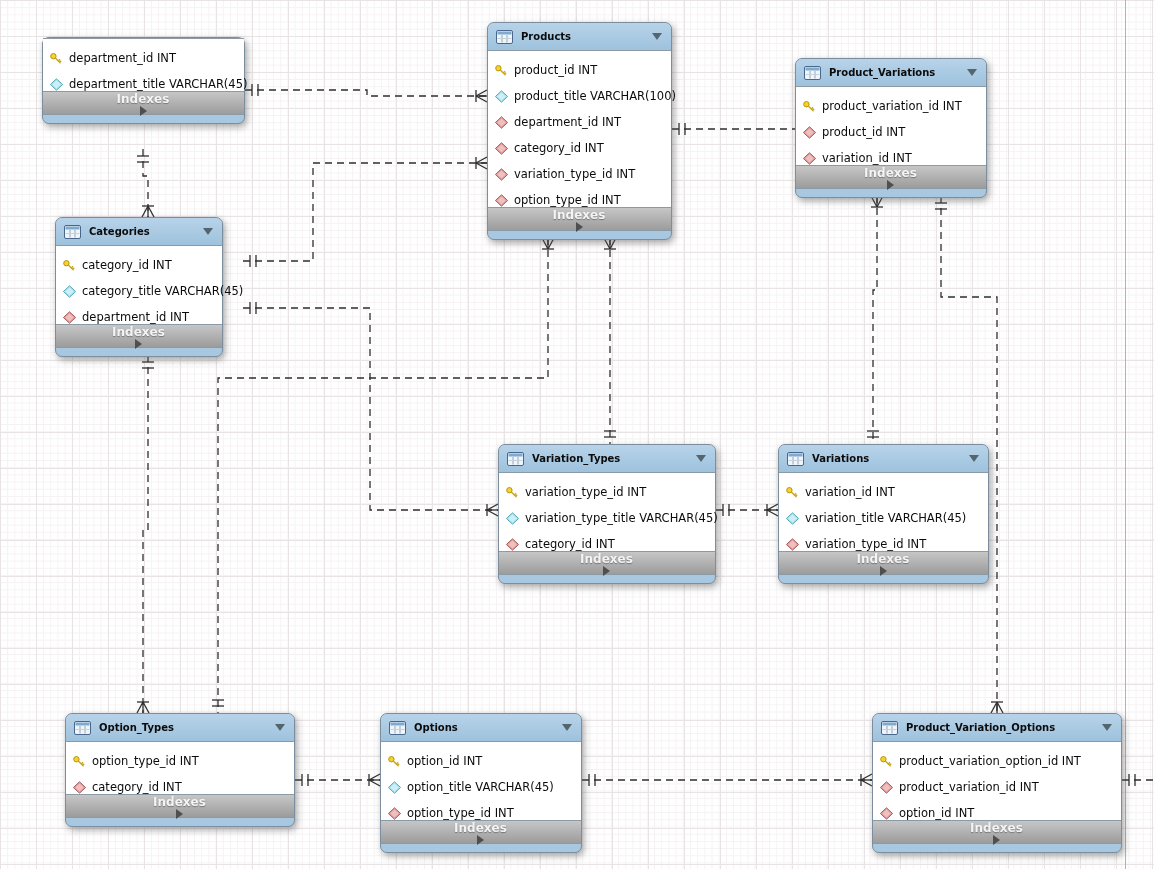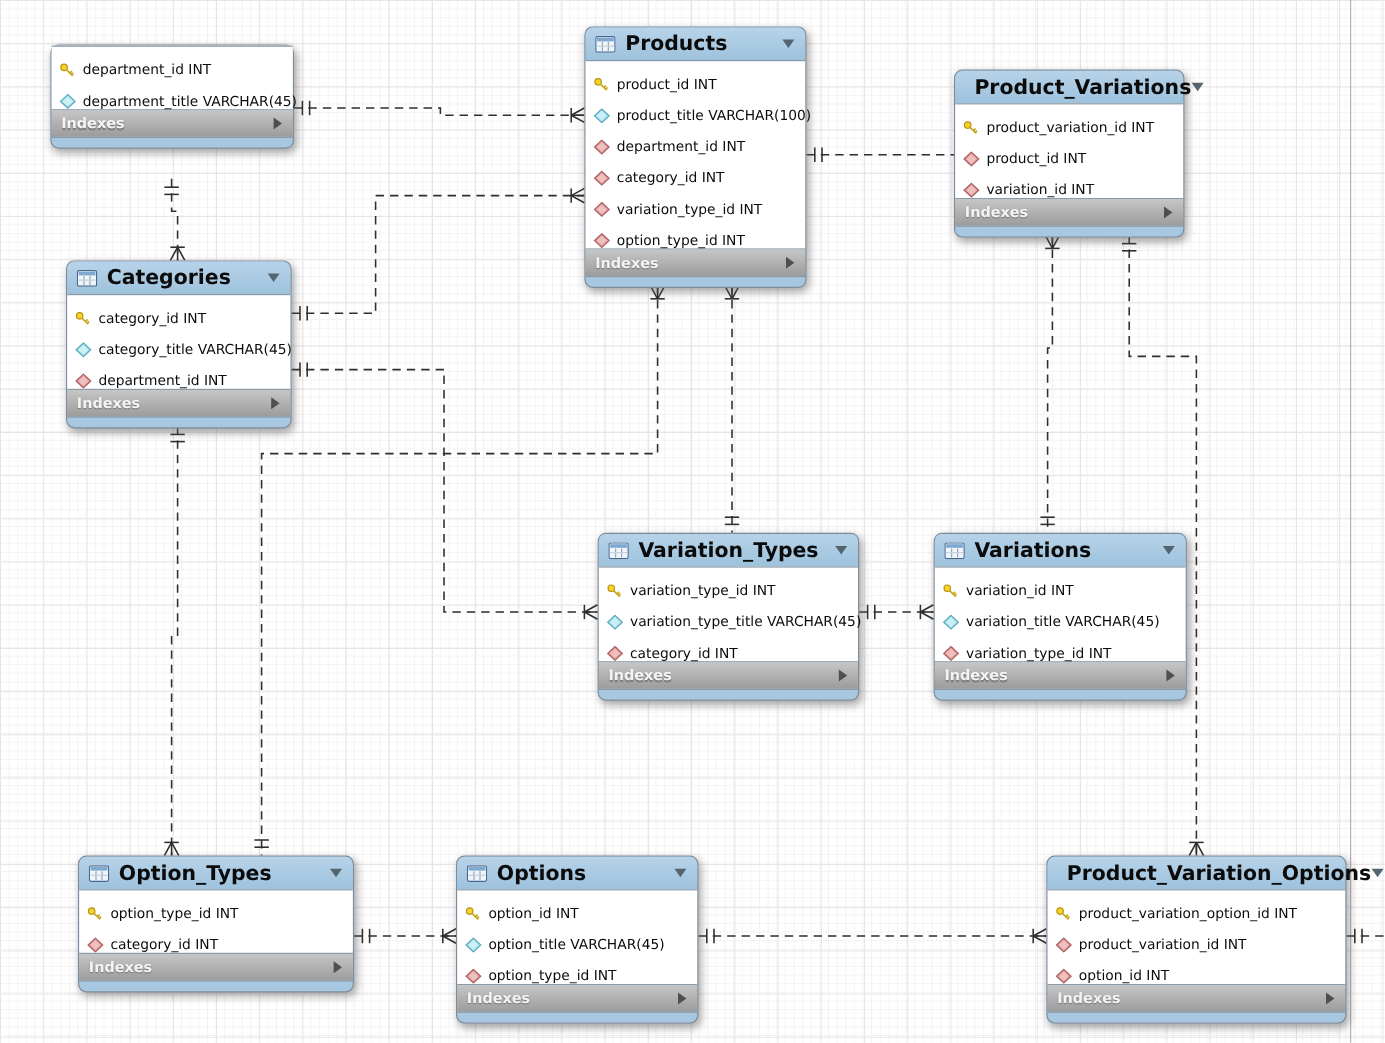--- a/index.html
+++ b/index.html
@@ -36,21 +36,21 @@
     border-radius:7px;
     padding-bottom:8px;
     box-shadow:2px 3px 7px rgba(90,90,90,0.55);
   }
   .tbl-header {
     height:27px; display:flex; align-items:center; padding:0 9px 0 8px;
     background:linear-gradient(#b7d3e9, #9ec2dd);
     border-radius:6px 6px 0 0;
   }
   .tbl-title {
-    font-size:17px; font-weight:bold; color:#0b0b0b;
+    font-size:10px; font-weight:bold; color:#0b0b0b;
     margin-left:8px; flex:1; white-space:nowrap;
   }
   .tbl-collapse {
     width:0; height:0;
     border-left:5.5px solid transparent; border-right:5.5px solid transparent;
     border-top:7px solid #55656f;
   }
   .tbl-body {
     background:#ffffff;
     border-top:1px solid #8c9aa6; border-bottom:1px solid #8c9aa6;
@@ -60,20 +60,21 @@
     font-size:11.5px; color:#0b0b0b; white-space:nowrap;
   }
   .tbl-row .col-icon { width:15px; height:13px; margin-right:5px; flex:none; }
   .tbl-indexes {
     height:23px; display:flex; align-items:center; justify-content:space-between;
     padding:0 9px 0 8px;
     background:linear-gradient(#c6c6c6, #9c9c9c);
     border-bottom:1px solid #8c9aa6;
     font-size:12px; font-weight:bold; color:#f4f4f4;
     text-shadow:0 1px 1px rgba(80,80,80,0.6);
+    flex-direction:column;
   }
   .tbl-indexes .expand-arrow {
     width:0; height:0;
     border-top:5px solid transparent; border-bottom:5px solid transparent;
     border-left:7.5px solid #4f4f4f;
   }
 </style>
 </head>
 <body>
 
@@ -331,21 +332,21 @@
             </svg>
     <span class="col-text">variation_id INT</span>
   </div>
 </div>
     <div class="tbl-indexes">
       <span>Indexes</span>
       <span class="expand-arrow"></span>
     </div>
   </div>
 
-  <div class="db-table" style="left: 55px; top: 217px; width: 188px;">
+  <div class="db-table" style="left: 55px; top: 217px; width: 168px;">
     <div class="tbl-header">
       <svg class="hdr-icon" width="17" height="14" viewBox="0 0 17 14">
         <rect x="0.5" y="0.5" width="16" height="13" rx="1.5" fill="#eef5fb" stroke="#49678c"></rect>
         <rect x="1.5" y="1.5" width="14" height="3" fill="#7fa9cf"></rect>
         <line x1="6" y1="5" x2="6" y2="12.5" stroke="#9aa7b4" stroke-width="1"></line>
         <line x1="11" y1="5" x2="11" y2="12.5" stroke="#9aa7b4" stroke-width="1"></line>
         <line x1="1.5" y1="8.5" x2="15.5" y2="8.5" stroke="#c6d2dd" stroke-width="1"></line>
       </svg>
       <span class="tbl-title">Categories</span>
       <span class="tbl-collapse"></span>

